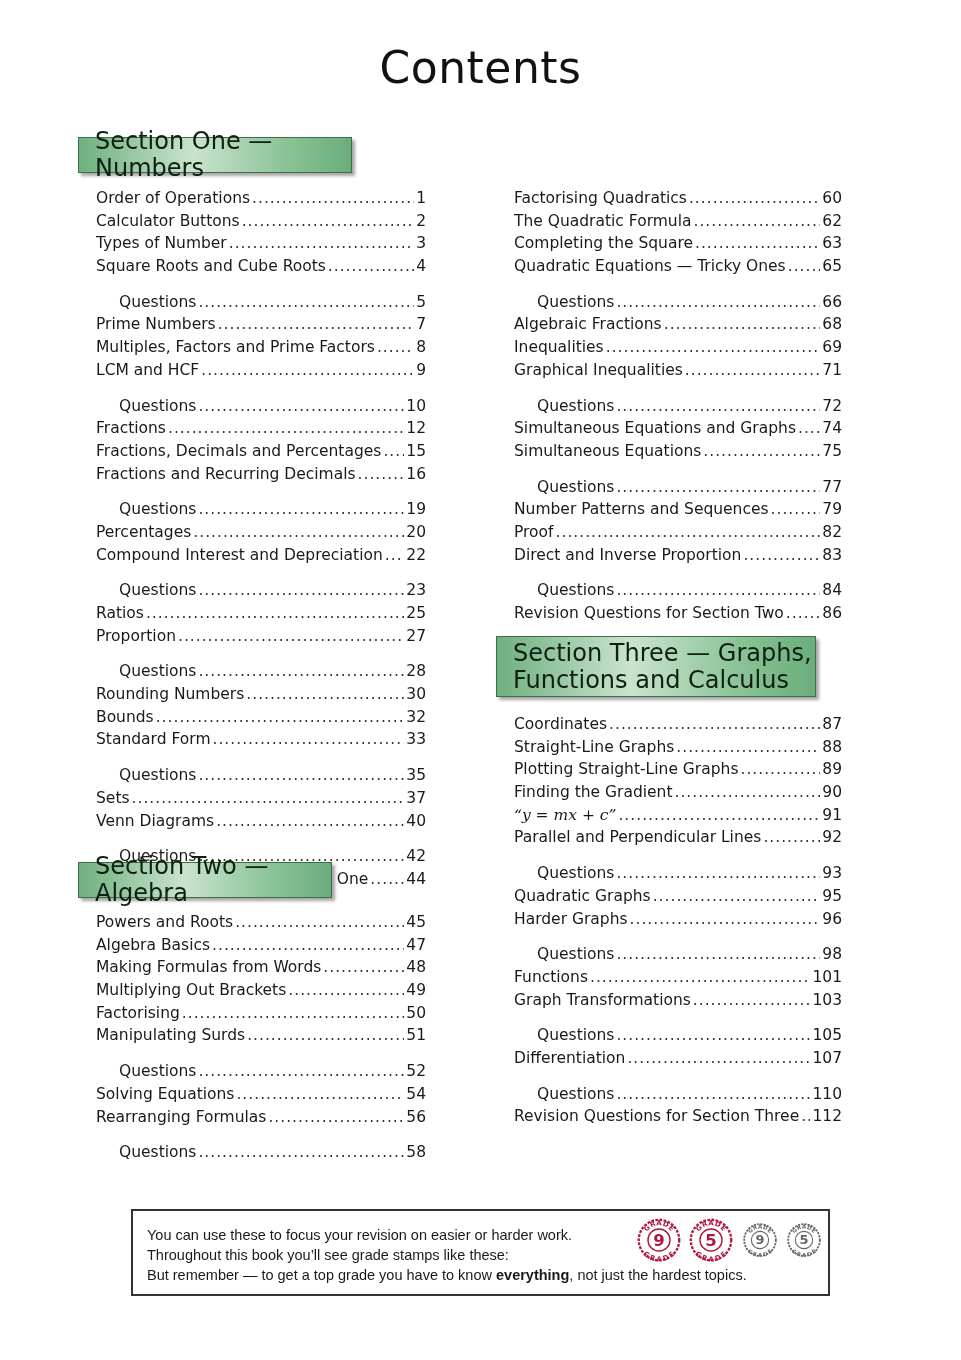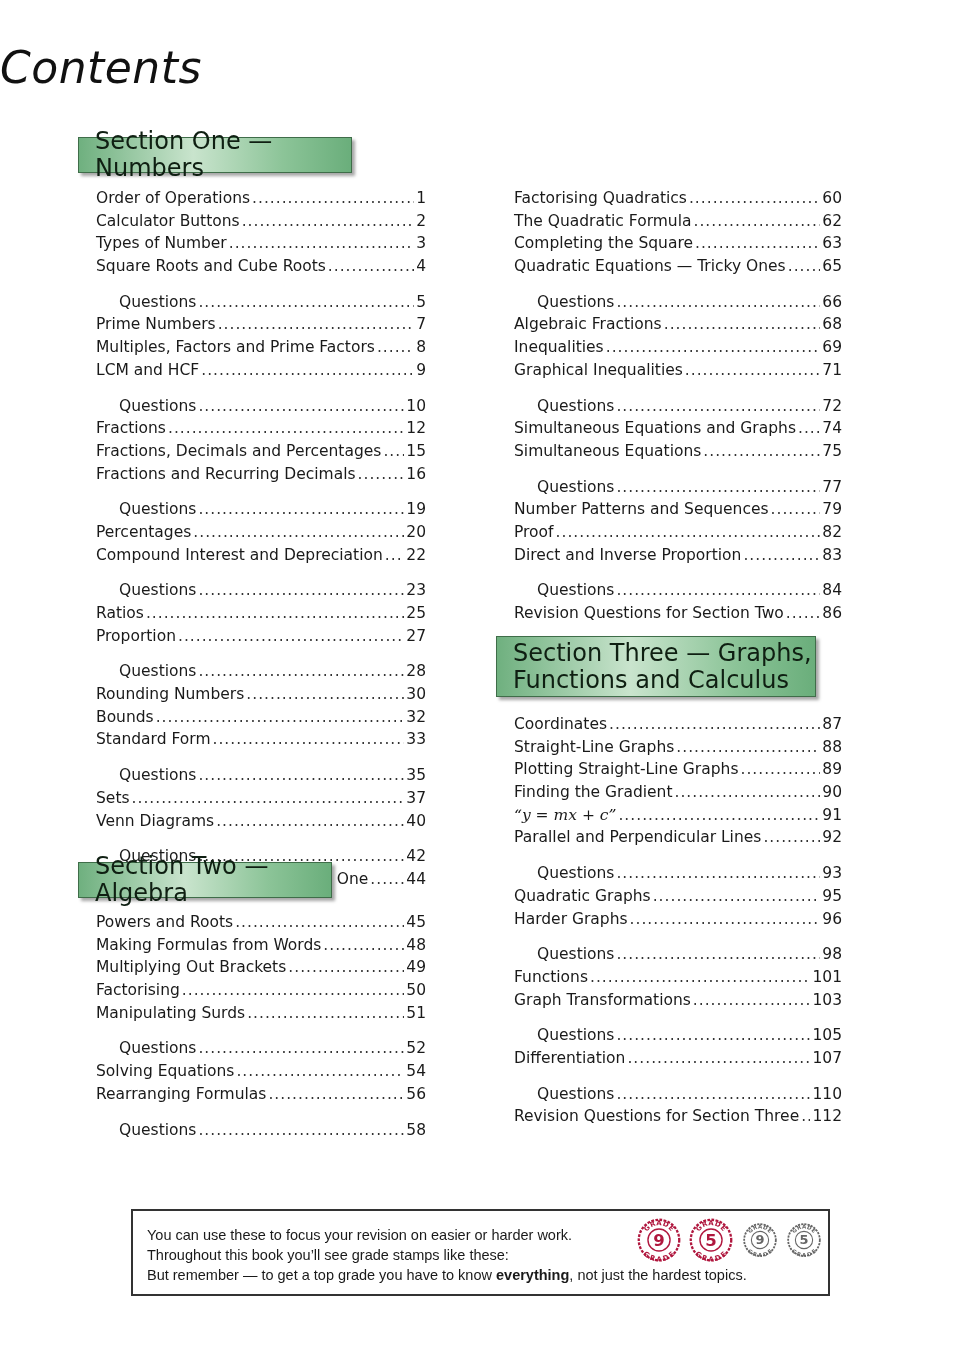--- a/index.html
+++ b/index.html
@@ -13,26 +13,26 @@
       position: relative;
       overflow: hidden;
       font-family: "DejaVu Sans", sans-serif;
       color: #1a1a1a;
     }
     .page-title {
       position: absolute;
       left: 0;
       width: 961px;
       top: 42px;
+      text-align: center;
       font-size: 44px;
       font-weight: normal;
       letter-spacing: 0.5px;
       color: #111;
       margin: 0;
-      font-style: italic;
     }
     .section-header {
       position: absolute;
       background: linear-gradient(90deg, #6fb07f 0%, #c9e4cd 42%, #8cc498 75%, #6aae7b 100%);
       border: 1px solid #3f6d49;
       box-shadow: 3px 3px 3px rgba(0,0,0,0.35);
       color: #0f1f12;
       font-size: 24px;
       line-height: 27px;
       padding: 0 0 0 16px;
@@ -262,20 +262,25 @@
   </ul>
 
 <div class="section-header" id="sec2-header">
   <span>Section Two — Algebra</span>
 </div>
 <ul class="toc-list" id="sec2-list">
     <li class="toc-item">
       <span class="label">Powers and Roots</span>
       <span class="leader"></span>
       <span class="page">45</span>
+    </li>
+    <li class="toc-item">
+      <span class="label">Algebra Basics</span>
+      <span class="leader"></span>
+      <span class="page">47</span>
     </li>
     <li class="toc-item">
       <span class="label">Making Formulas from Words</span>
       <span class="leader"></span>
       <span class="page">48</span>
     </li>
     <li class="toc-item">
       <span class="label">Multiplying Out Brackets</span>
       <span class="leader"></span>
       <span class="page">49</span>

